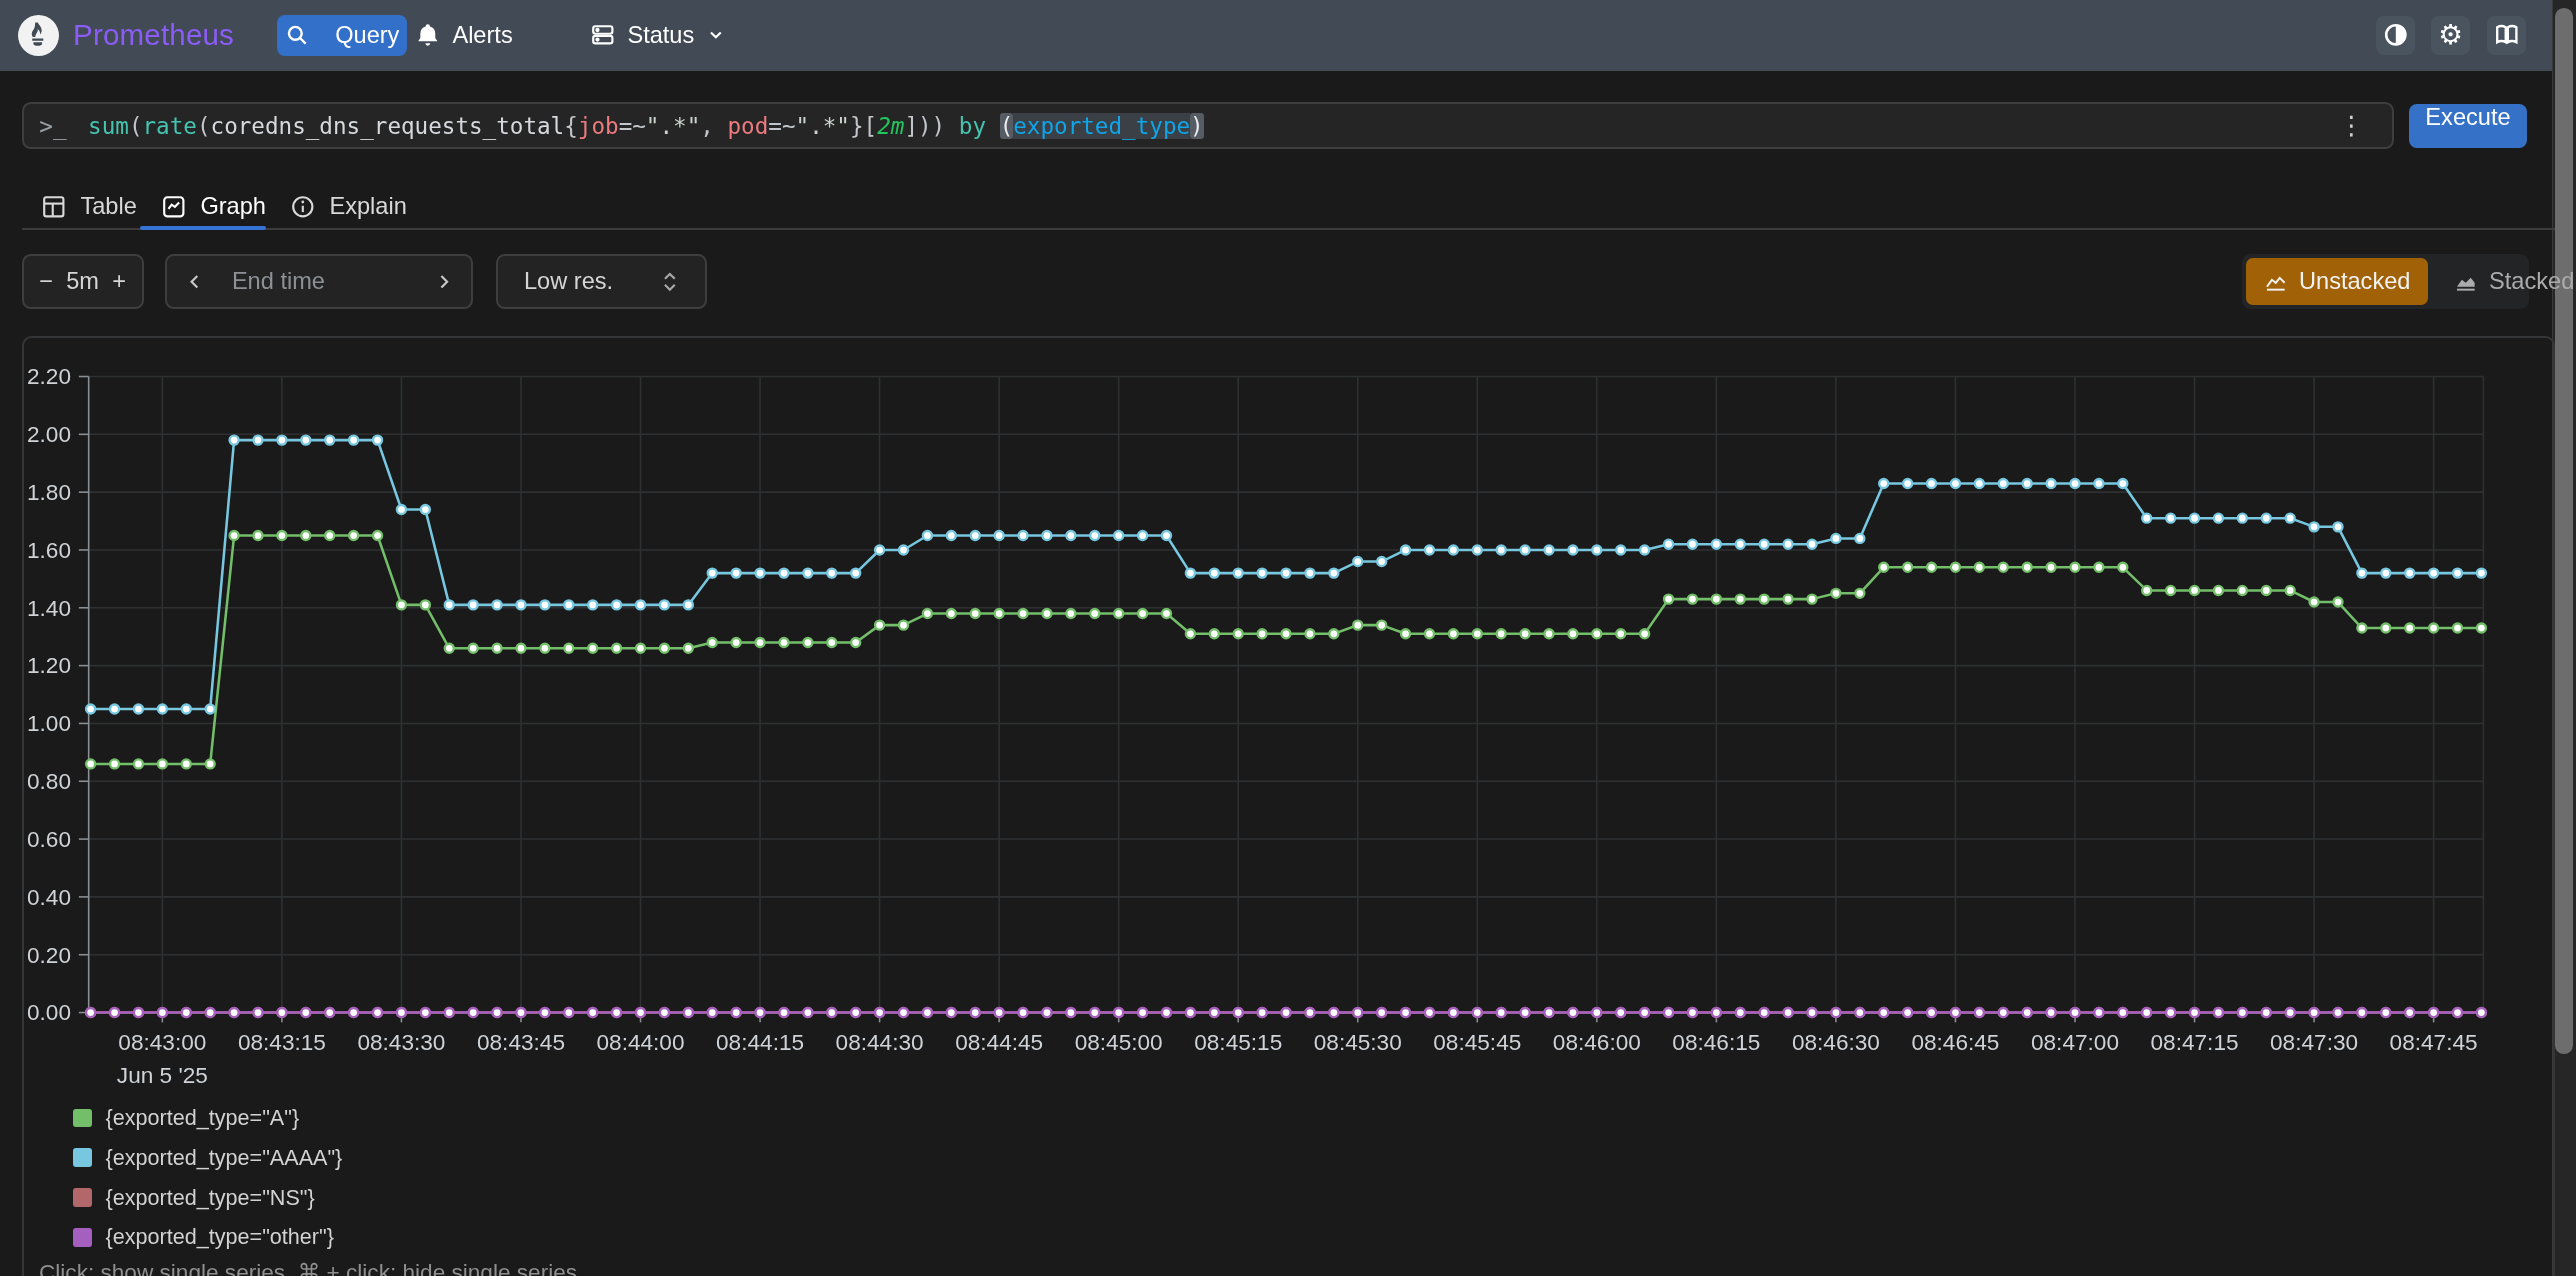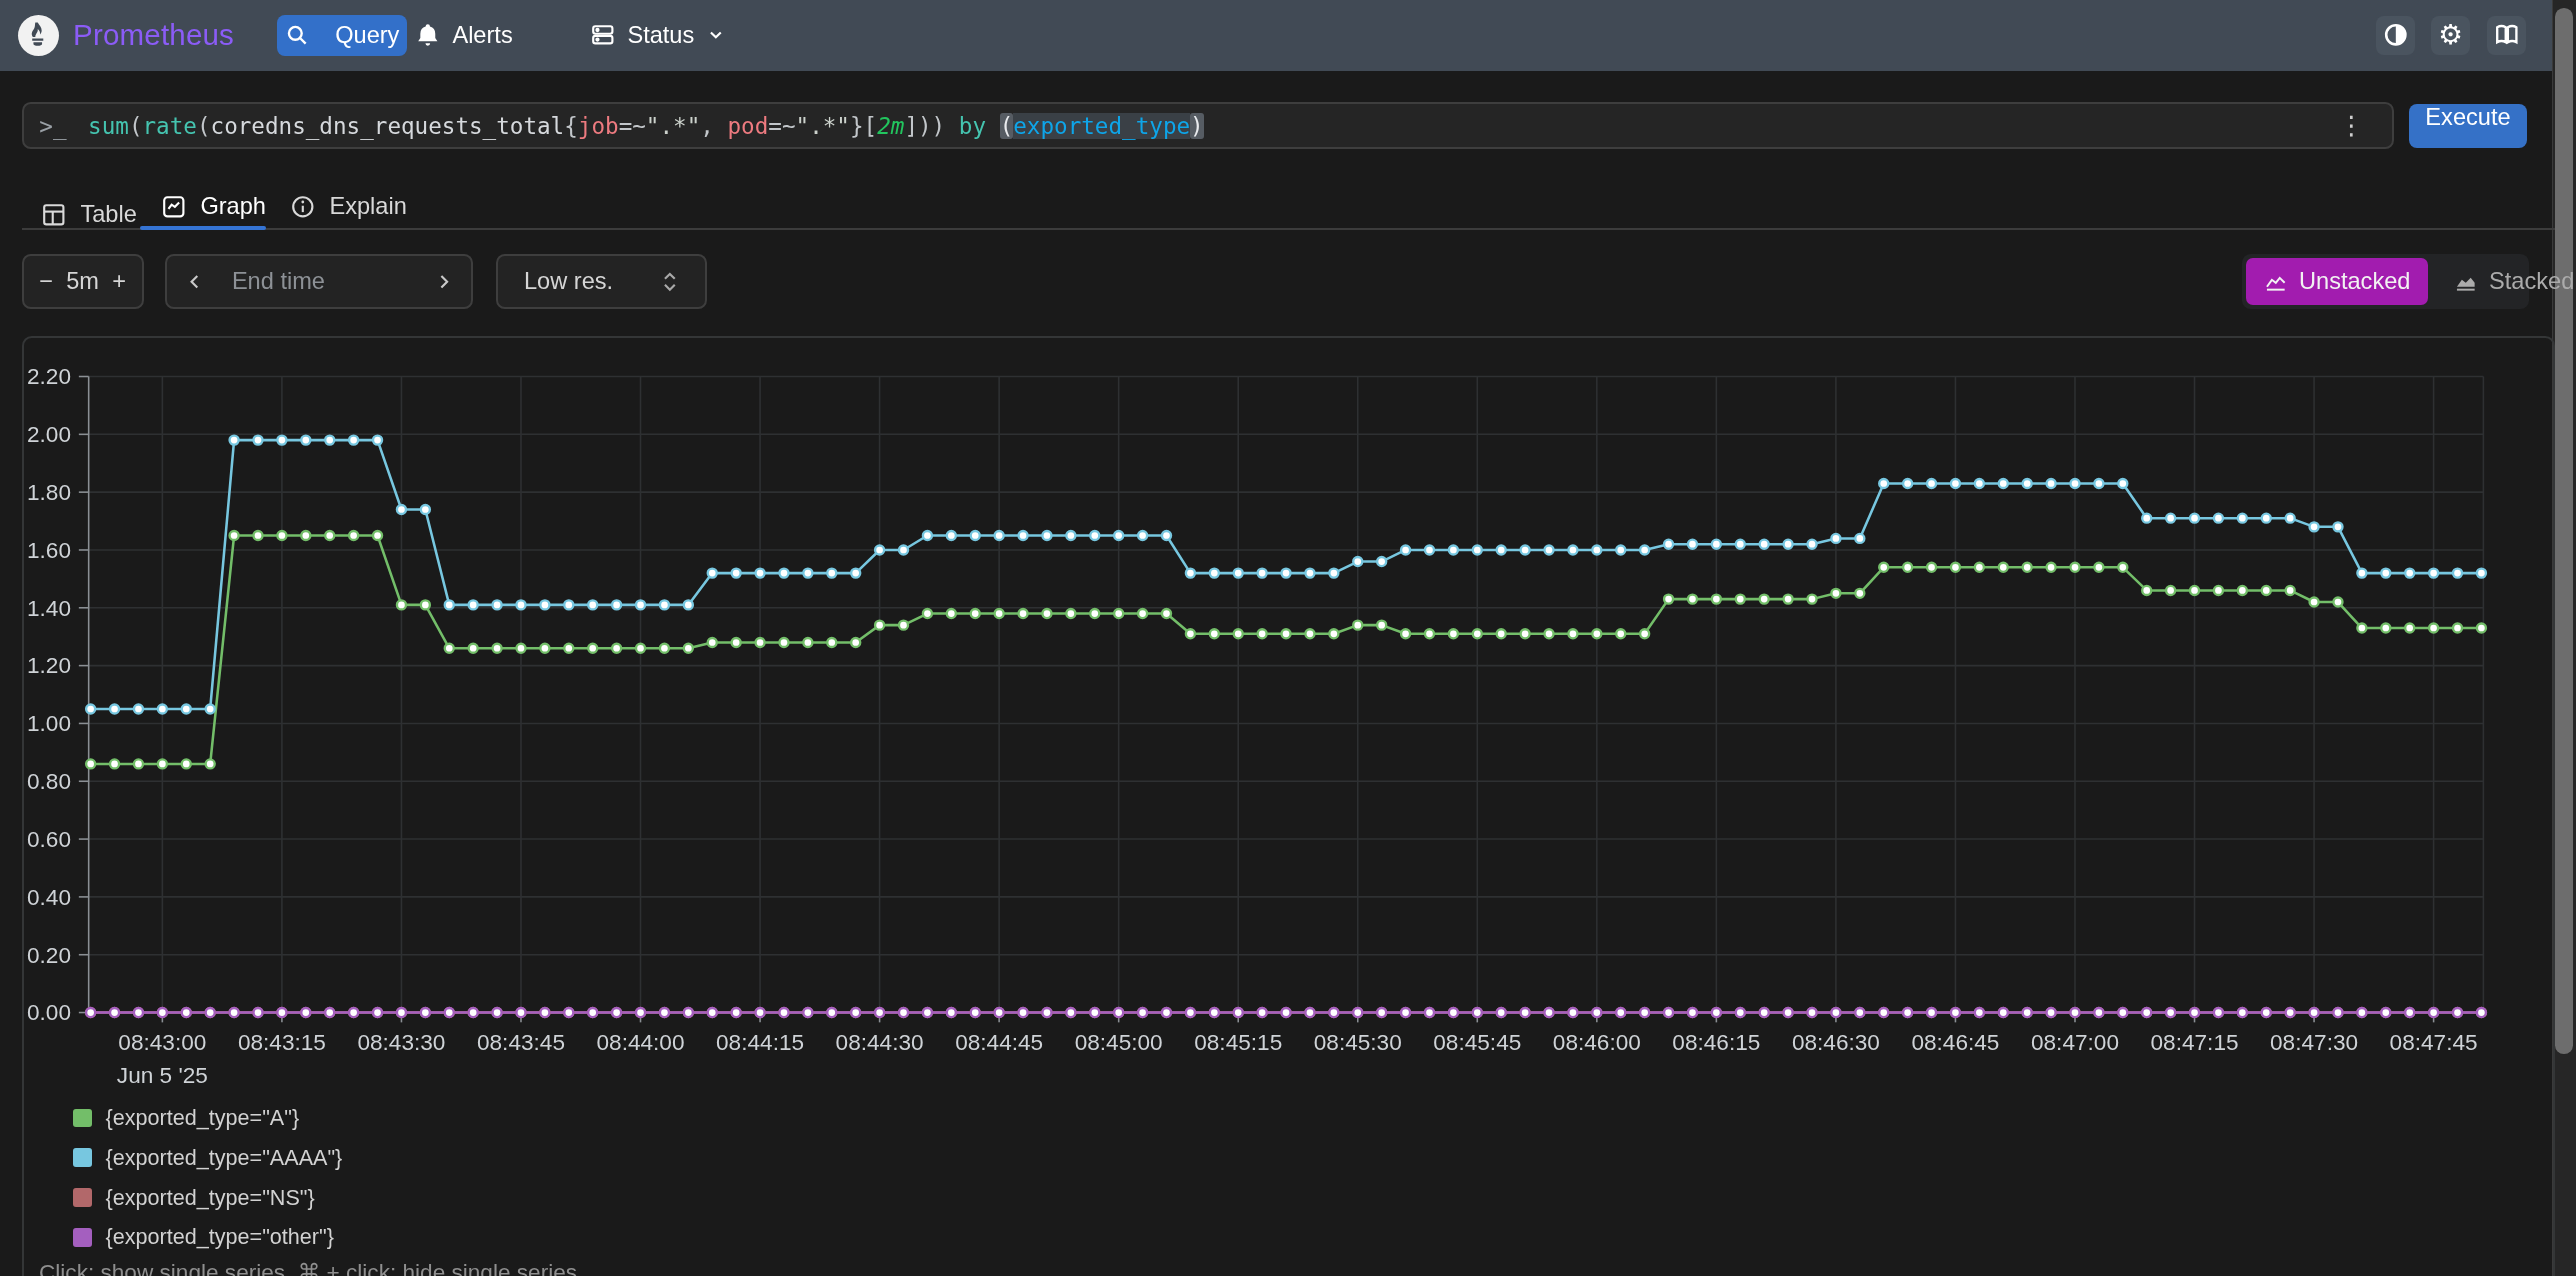--- a/index.html
+++ b/index.html
@@ -43,21 +43,21 @@
   .tabs-divider{left:21.6px;top:228px;width:2533px;height:2px;background:#3c3c3c;}
   .tab{top:185px;height:43px;display:flex;align-items:center;gap:13.8px;font-size:23.6px;color:#d9d9d9;}
   .tab svg{display:block;}
   .tab-underline{left:140px;top:226px;width:126px;height:3.9px;background:#3574d4;border-radius:2px;}
 
   
   .ctl{top:254px;height:55px;background:#232323;border:2px solid #3e3e3e;border-radius:8.8px;box-sizing:border-box;display:flex;align-items:center;color:#d5d5d5;font-size:23.6px;}
   .ctl .mut{color:#8d9196;}
   .seg-wrap{left:2242px;top:254px;width:287px;height:55px;background:#232426;border-radius:8.8px;display:flex;align-items:center;padding:0;box-sizing:border-box;}
   .seg{height:47px;margin:3.9px;border-radius:6.9px;display:flex;align-items:center;gap:11.8px;padding:0 17.7px;font-size:23.6px;}
-  .seg.sel{background:#a21caf;color:#f2f2f2;}
+  .seg.sel{background:#a16207;color:#f2f2f2;}
   .seg.unsel{color:#ababab;}
 
   
   .panel{left:21.6px;top:336px;width:2533px;height:983px;border:2px solid #343637;border-radius:9.8px;box-sizing:border-box;}
   #chart-svg{position:absolute;left:0;top:0;}
   .legend{left:73px;top:1105px;display:flex;flex-direction:column;gap:13.8px;}
   .legend-item{display:flex;align-items:center;gap:13.8px;cursor:pointer;}
   .legend-swatch{width:18.7px;height:18.7px;border-radius:2.9px;}
   .legend-label{color:#d2d2d2;font-size:21.6px;}
   .hint{left:39px;top:1259px;color:#8f8f8f;font-size:22.6px;}
@@ -117,21 +117,21 @@
 
 <div class="abs qbox">
   <span class="prompt">&gt;_</span>
   <span class="qtext" id="query-tokens"><span class="tok-keyword">sum</span><span class="tok-punct">(</span><span class="tok-keyword">rate</span><span class="tok-punct">(</span><span class="tok-metric">coredns_dns_requests_total</span><span class="tok-punct">{</span><span class="tok-label">job</span><span class="tok-punct">=~</span><span class="tok-string">".*"</span><span class="tok-punct">, </span><span class="tok-label">pod</span><span class="tok-punct">=~</span><span class="tok-string">".*"</span><span class="tok-punct">}</span><span class="tok-punct">[</span><span class="tok-duration">2m</span><span class="tok-punct">]</span><span class="tok-punct">))</span><span class="tok-keyword"> by </span><span class="tok-paren-hl">(</span><span class="tok-inner-hl">exported_type</span><span class="tok-paren-hl">)</span></span>
   <span class="kebab">⋮</span>
 </div>
 <div class="abs exec-btn">
   <span>Execute</span>
 </div>
 
-<div class="abs tab" style="left:41px;align-items:flex-end;">
+<div class="abs tab" style="left:41px;">
   <svg width="25.6" height="25.6" viewBox="0 0 24 24" fill="none" stroke="#d9d9d9" stroke-width="2">
       <rect x="3" y="3" width="18" height="18" rx="2"></rect>
       <line x1="3" y1="9" x2="21" y2="9"></line>
       <line x1="11" y1="9" x2="11" y2="21"></line>
     </svg>
   <span>Table</span>
 </div>
 <div class="abs tab" style="left:161px;color:#ffffff;">
   <svg width="25.6" height="25.6" viewBox="0 0 24 24" fill="none" stroke="#ffffff" stroke-width="2">
       <rect x="3" y="3" width="18" height="18" rx="3"></rect>

